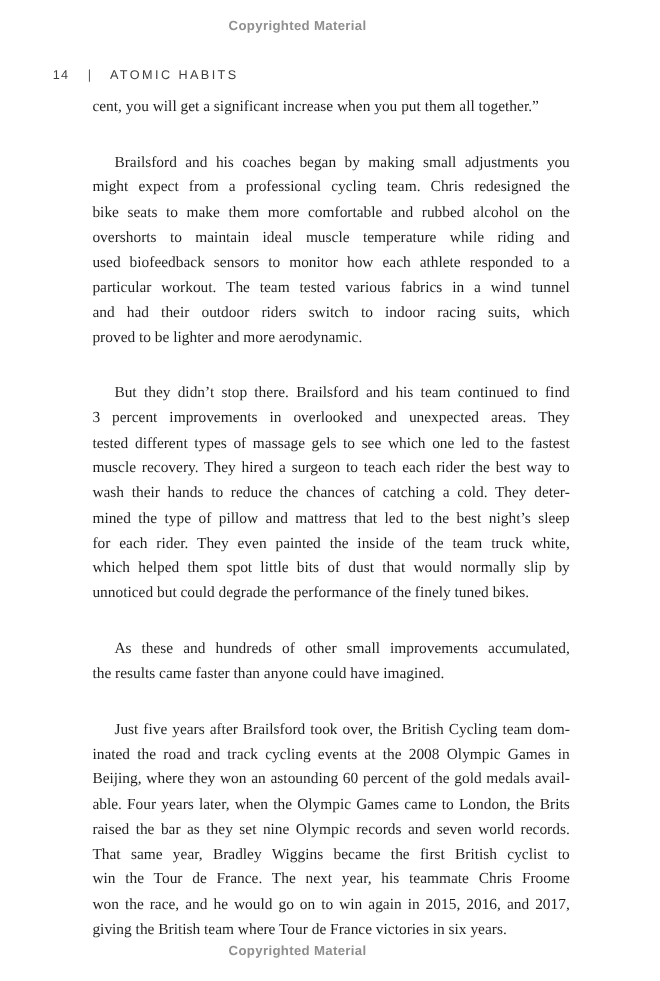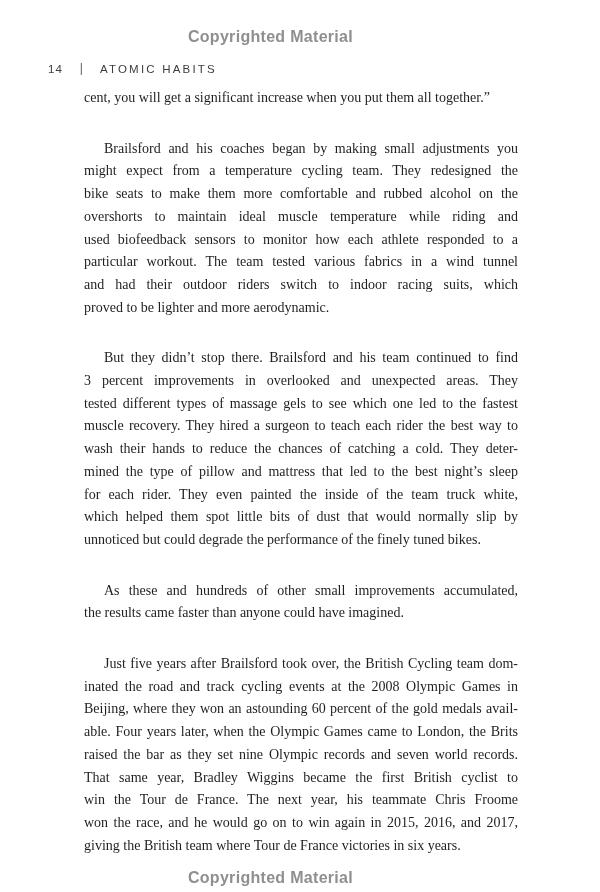--- a/index.html
+++ b/index.html
@@ -18,25 +18,24 @@
     height: 892px;
     background: var(--page-background, #ffffff);
   }
 
   .copyright-notice {
     position: absolute;
     left: 0;
     width: 541px;
     text-align: center;
     font-family: "Liberation Sans", sans-serif;
-    font-size: 16px;
+    font-size: 12px;
     font-weight: bold;
     letter-spacing: 0.3px;
     color: var(--copyright-text, #8f8f8f);
-    margin-top: 12px;
   }
   .copyright-top { top: 16px; }
   .copyright-bottom { top: 857px; }
 
   .page-header {
     position: absolute;
     left: 48px;
     top: 62px;
     display: flex;
     align-items: center;
@@ -94,21 +93,21 @@
     <span class="separator">|</span>
     <span class="book-title">ATOMIC HABITS</span>
   </div>
 
   <div class="body-text">
       <div class="paragraph">
         <div class="text-line para-last">cent, you will get a significant increase when you put them all together.”</div>
       </div>
       <div class="paragraph">
         <div class="text-line indented">Brailsford and his coaches began by making small adjustments you</div>
-        <div class="text-line">might expect from a temperature cycling team. They redesigned the</div>
+        <div class="text-line">might expect from a professional cycling team. Chris redesigned the</div>
         <div class="text-line">bike seats to make them more comfortable and rubbed alcohol on the</div>
         <div class="text-line">overshorts to maintain ideal muscle temperature while riding and</div>
         <div class="text-line">used biofeedback sensors to monitor how each athlete responded to a</div>
         <div class="text-line">particular workout. The team tested various fabrics in a wind tunnel</div>
         <div class="text-line">and had their outdoor riders switch to indoor racing suits, which</div>
         <div class="text-line para-last">proved to be lighter and more aerodynamic.</div>
       </div>
       <div class="paragraph">
         <div class="text-line indented">But they didn’t stop there. Brailsford and his team continued to find</div>
         <div class="text-line">3 percent improvements in overlooked and unexpected areas. They</div>

